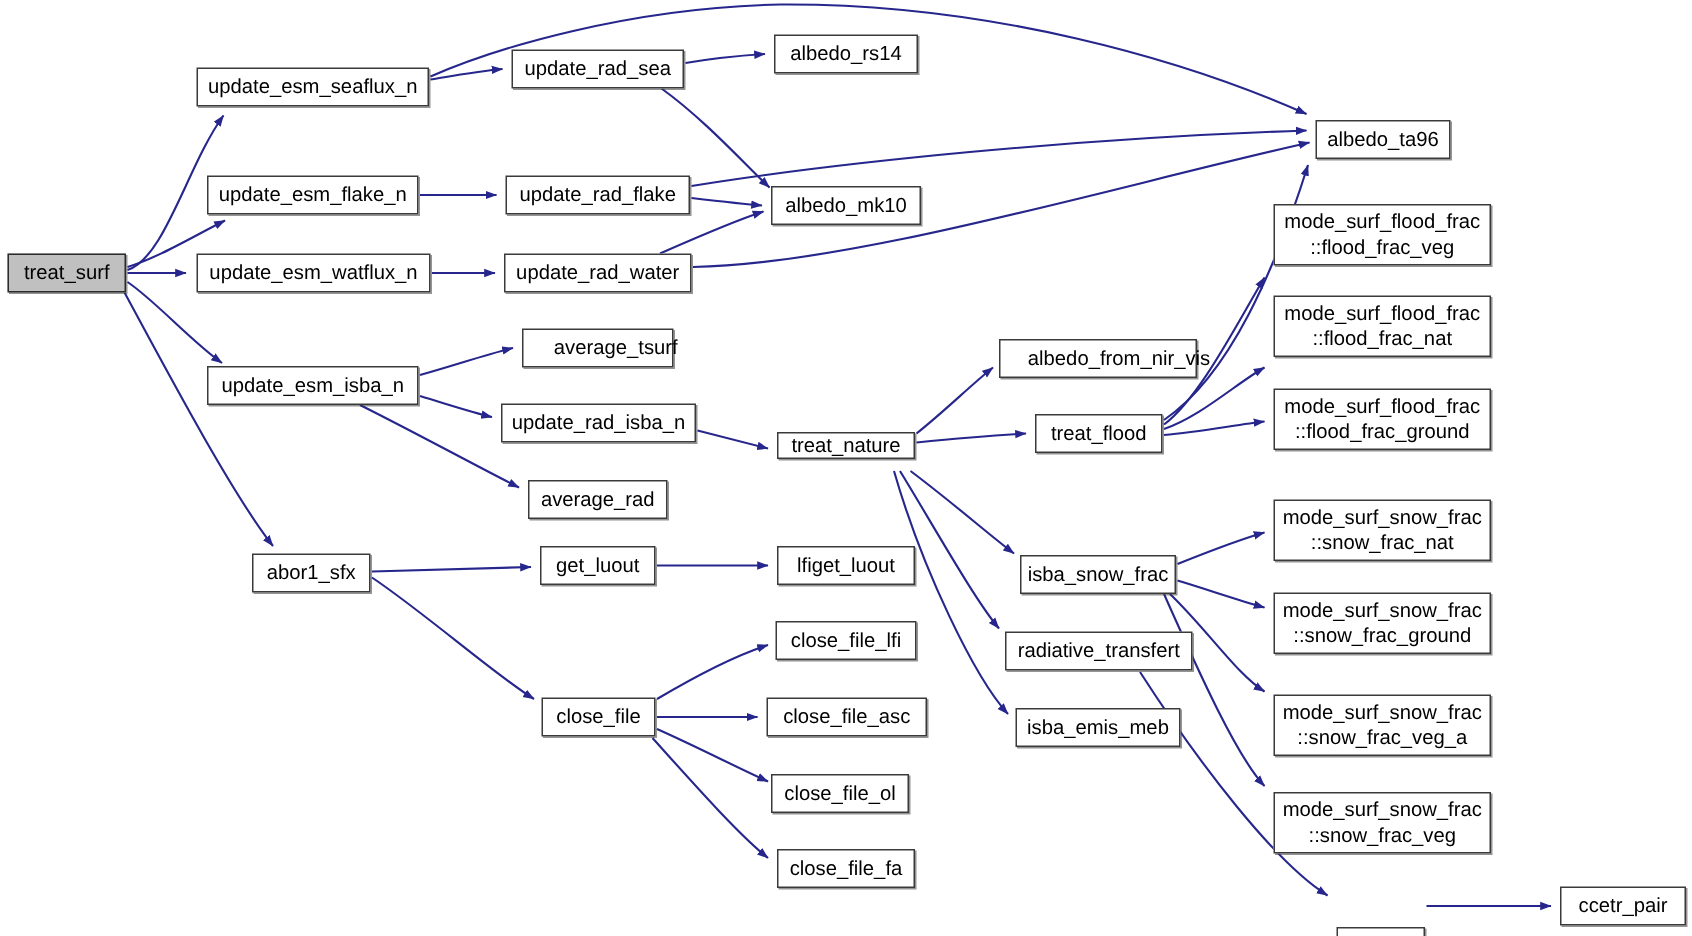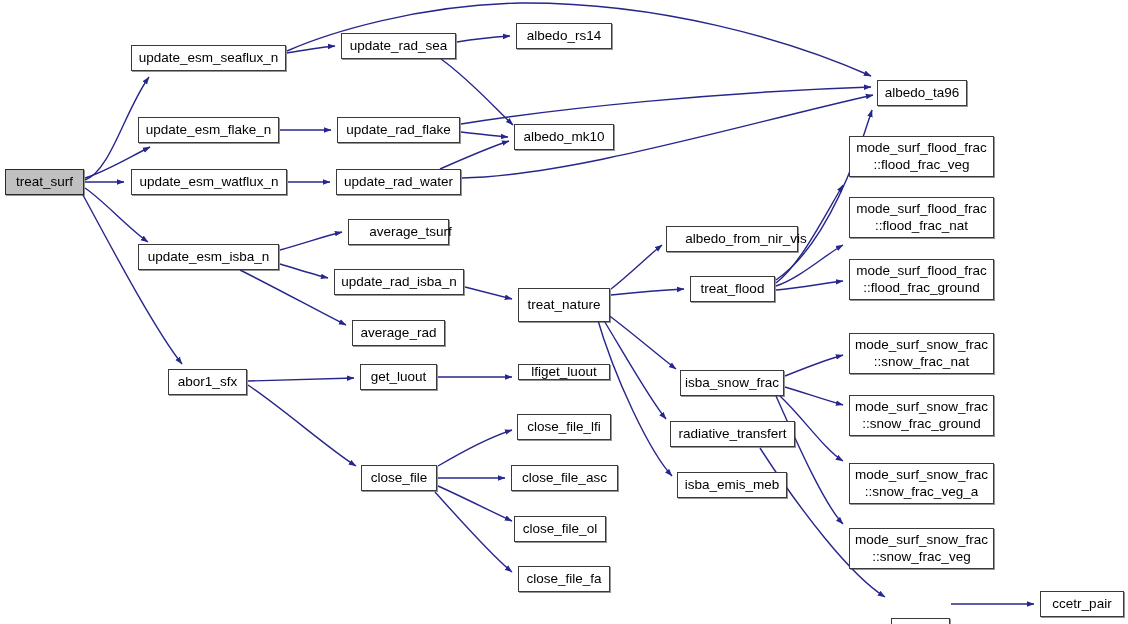--- a/index.html
+++ b/index.html
@@ -112,22 +112,22 @@
       <div class="node" style="left: 341px; top: 33px; width: 115px; height: 26px;"><span class="nlabel">update_rad_sea</span></div>
       <div class="node" style="left: 337px; top: 117px; width: 123px; height: 26px;"><span class="nlabel">update_rad_flake</span></div>
       <div class="node" style="left: 336px; top: 169px; width: 125px; height: 26px;"><span class="nlabel">update_rad_water</span></div>
       <div class="node" style="left: 348px; top: 219px; width: 101px; height: 26px; padding-left: 24px;"><span class="nlabel">average_tsurf</span></div>
       <div class="node" style="left: 334px; top: 269px; width: 130px; height: 26px;"><span class="nlabel">update_rad_isba_n</span></div>
       <div class="node" style="left: 352px; top: 320px; width: 93px; height: 26px;"><span class="nlabel">average_rad</span></div>
       <div class="node" style="left: 360px; top: 364px; width: 77px; height: 26px;"><span class="nlabel">get_luout</span></div>
       <div class="node" style="left: 361px; top: 465px; width: 76px; height: 26px;"><span class="nlabel">close_file</span></div>
       <div class="node" style="left: 516px; top: 23px; width: 96px; height: 26px;"><span class="nlabel">albedo_rs14</span></div>
       <div class="node" style="left: 514px; top: 124px; width: 100px; height: 26px;"><span class="nlabel">albedo_mk10</span></div>
-      <div class="node" style="left: 518px; top: 288px; width: 92px; height: 34px; text-align: right;"><span class="nlabel">treat_nature</span></div>
-      <div class="node" style="left: 518px; top: 364px; width: 92px; height: 16px;"><span class="nlabel">lfiget_luout</span></div>
+      <div class="node" style="left: 518px; top: 288px; width: 92px; height: 18px; text-align: right;"><span class="nlabel">treat_nature</span></div>
+      <div class="node" style="left: 518px; top: 364px; width: 92px; height: 26px;"><span class="nlabel">lfiget_luout</span></div>
       <div class="node" style="left: 517px; top: 414px; width: 94px; height: 26px;"><span class="nlabel">close_file_lfi</span></div>
       <div class="node" style="left: 511px; top: 465px; width: 107px; height: 26px;"><span class="nlabel">close_file_asc</span></div>
       <div class="node" style="left: 514px; top: 516px; width: 92px; height: 26px;"><span class="nlabel">close_file_ol</span></div>
       <div class="node" style="left: 518px; top: 566px; width: 92px; height: 26px;"><span class="nlabel">close_file_fa</span></div>
       <div class="node" style="left: 666px; top: 226px; width: 132px; height: 26px; padding-left: 28px;"><span class="nlabel">albedo_from_nir_vis</span></div>
       <div class="node" style="left: 690px; top: 276px; width: 85px; height: 26px;"><span class="nlabel">treat_flood</span></div>
       <div class="node" style="left: 680px; top: 370px; width: 104px; height: 26px;"><span class="nlabel">isba_snow_frac</span></div>
       <div class="node" style="left: 670px; top: 421px; width: 125px; height: 26px;"><span class="nlabel">radiative_transfert</span></div>
       <div class="node" style="left: 677px; top: 472px; width: 110px; height: 26px;"><span class="nlabel">isba_emis_meb</span></div>
       <div class="node" style="left: 891px; top: 591px; width: 59px; height: 26px; margin-top: 27px;"><span class="nlabel">fapair</span></div>

